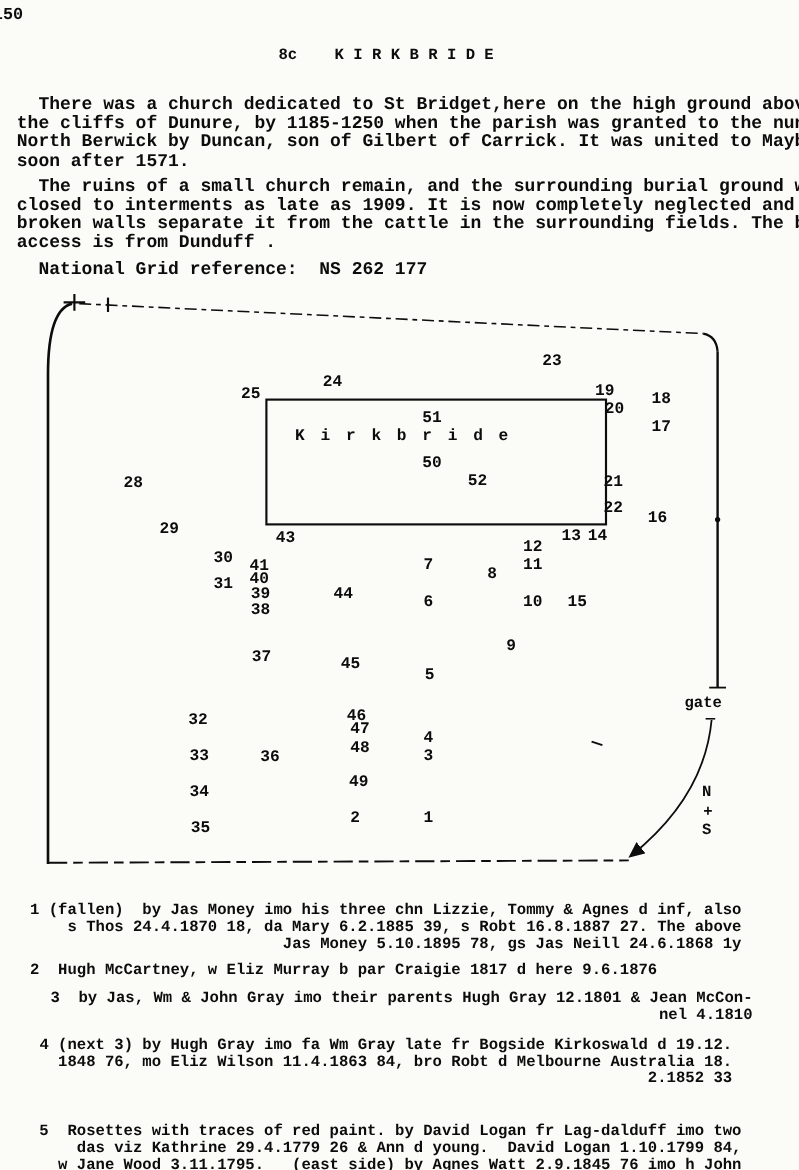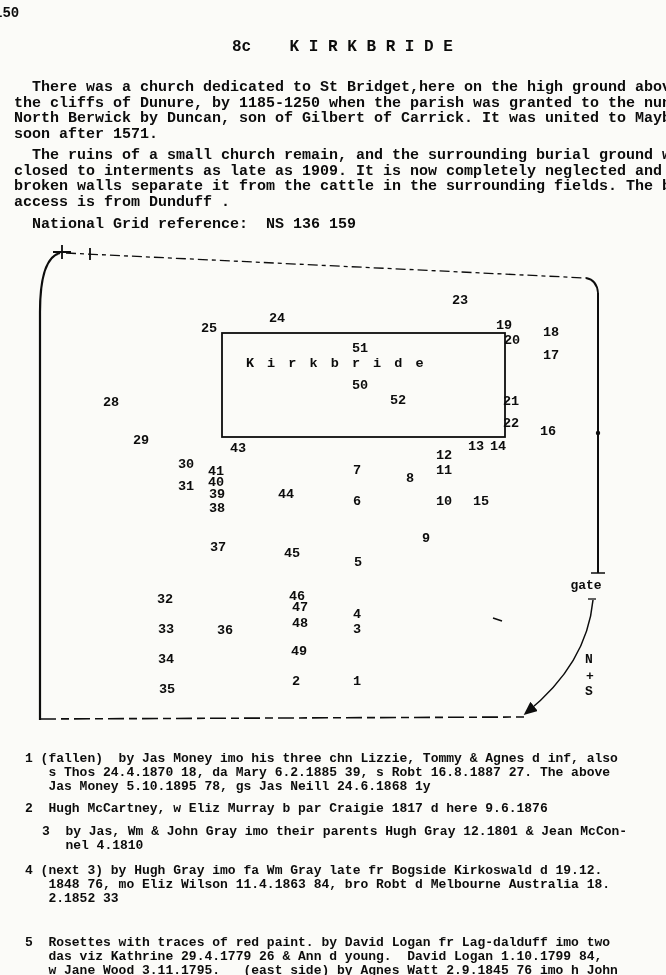--- a/index.html
+++ b/index.html
@@ -8,23 +8,23 @@
     background:#fbfbf8;
     font-family:"Liberation Mono","DejaVu Sans Mono",monospace;
     color:#0c0c0c;
   }
   .txt{
     position:absolute;margin:0;white-space:pre;
     font-family:"Liberation Mono","DejaVu Sans Mono",monospace;
     font-weight:700;color:#0c0c0c;
   }
   .body-txt{font-size:15px;line-height:15.5px;}
-  .note-txt{font-size:13px;line-height:14px;}
+  .note-txt{font-size:13px;line-height:14px;text-align:right;}
   #page-num{left:-6px;top:5px;font-size:14px;}
-  #doc-title{left:232px;top:38px;font-size:16px;}
+  #doc-title{left:232px;top:38px;font-size:13px;}
   #para1{left:14px;top:80px;}
   #para2{left:14px;top:148px;}
   #gridref{left:14px;top:217px;}
   #note1{left:25px;top:752px;}
   #note2{left:25px;top:802px;}
   #note3{left:25px;top:825px;margin-left:17px;}
   #note4{left:25px;top:864px;}
   #note5{left:25px;top:926px;margin-top:10px;}
   #plan-svg{position:absolute;left:0;top:250px;overflow:visible;}
   .ln{stroke:#0d0d0d;fill:none;}
@@ -50,21 +50,21 @@
 <pre id="doc-title" class="txt">8c    K I R K B R I D E</pre>
 
 <pre id="para1" class="txt body-txt">  There was a church dedicated to St Bridget,here on the high ground above
 the cliffs of Dunure, by 1185-1250 when the parish was granted to the nuns of
 North Berwick by Duncan, son of Gilbert of Carrick. It was united to Maybole
 soon after 1571.</pre>
 <pre id="para2" class="txt body-txt">  The ruins of a small church remain, and the surrounding burial ground was
 closed to interments as late as 1909. It is now completely neglected and
 broken walls separate it from the cattle in the surrounding fields. The best
 access is from Dunduff .</pre>
-<pre id="gridref" class="txt body-txt">  National Grid reference:  NS 136 159</pre>
+<pre id="gridref" class="txt body-txt">  National Grid reference:  NS 262 177</pre>
 
 <svg id="plan-svg" width="666" height="500" viewBox="0 0 666 500" xmlns="http://www.w3.org/2000/svg">
   <defs>
     <marker id="arrow" markerWidth="9" markerHeight="8" refX="7" refY="4" orient="auto">
       <path d="M0,0 L9,4 L0,8 z" fill="#0d0d0d"></path>
     </marker>
   </defs>
 
   <path class="ln" d="M 60 3 Q 40 8 40 62 L 40 470" stroke-width="2.2"></path>
   <path class="ln" d="M 66 3 L 586 28" stroke-width="1.3" stroke-dasharray="10 4 4 4"></path>

